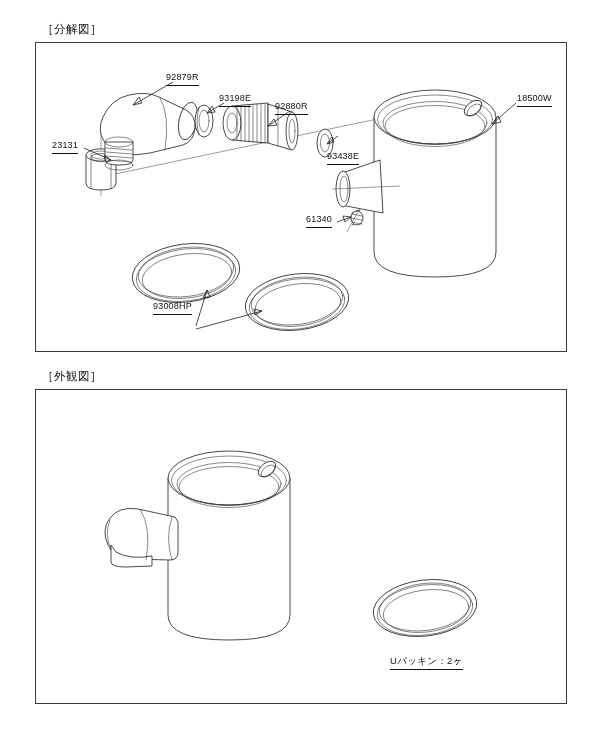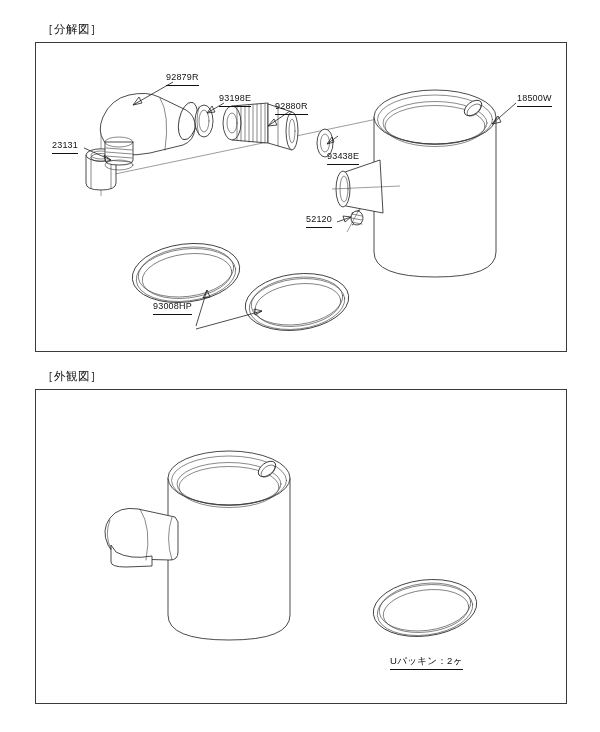--- a/index.html
+++ b/index.html
@@ -329,21 +329,21 @@
   <div class="part-label" style="left:52px;  top:141px;">23131</div>
 
   <div class="part-label" style="left:166px; top:73px;">92879R</div>
 
   <div class="part-label" style="left:219px; top:94px;">93198E</div>
 
   <div class="part-label" style="left:275px; top:102px;">92880R</div>
 
   <div class="part-label" style="left:327px; top:127px;margin-top:25px;">93438E</div>
 
-  <div class="part-label" style="left:306px; top:215px;">52120</div>
+  <div class="part-label" style="left:306px; top:215px;">61340</div>
 
   <div class="part-label" style="left:517px; top:94px;">18500W</div>
 
   <div class="part-label" style="left:153px; top:302px;">93008HP</div>
 
   <div class="note-label" style="left:390px; top:655px;">Uパッキン：2ヶ</div>
 
 </div>
 
 </body></html>

